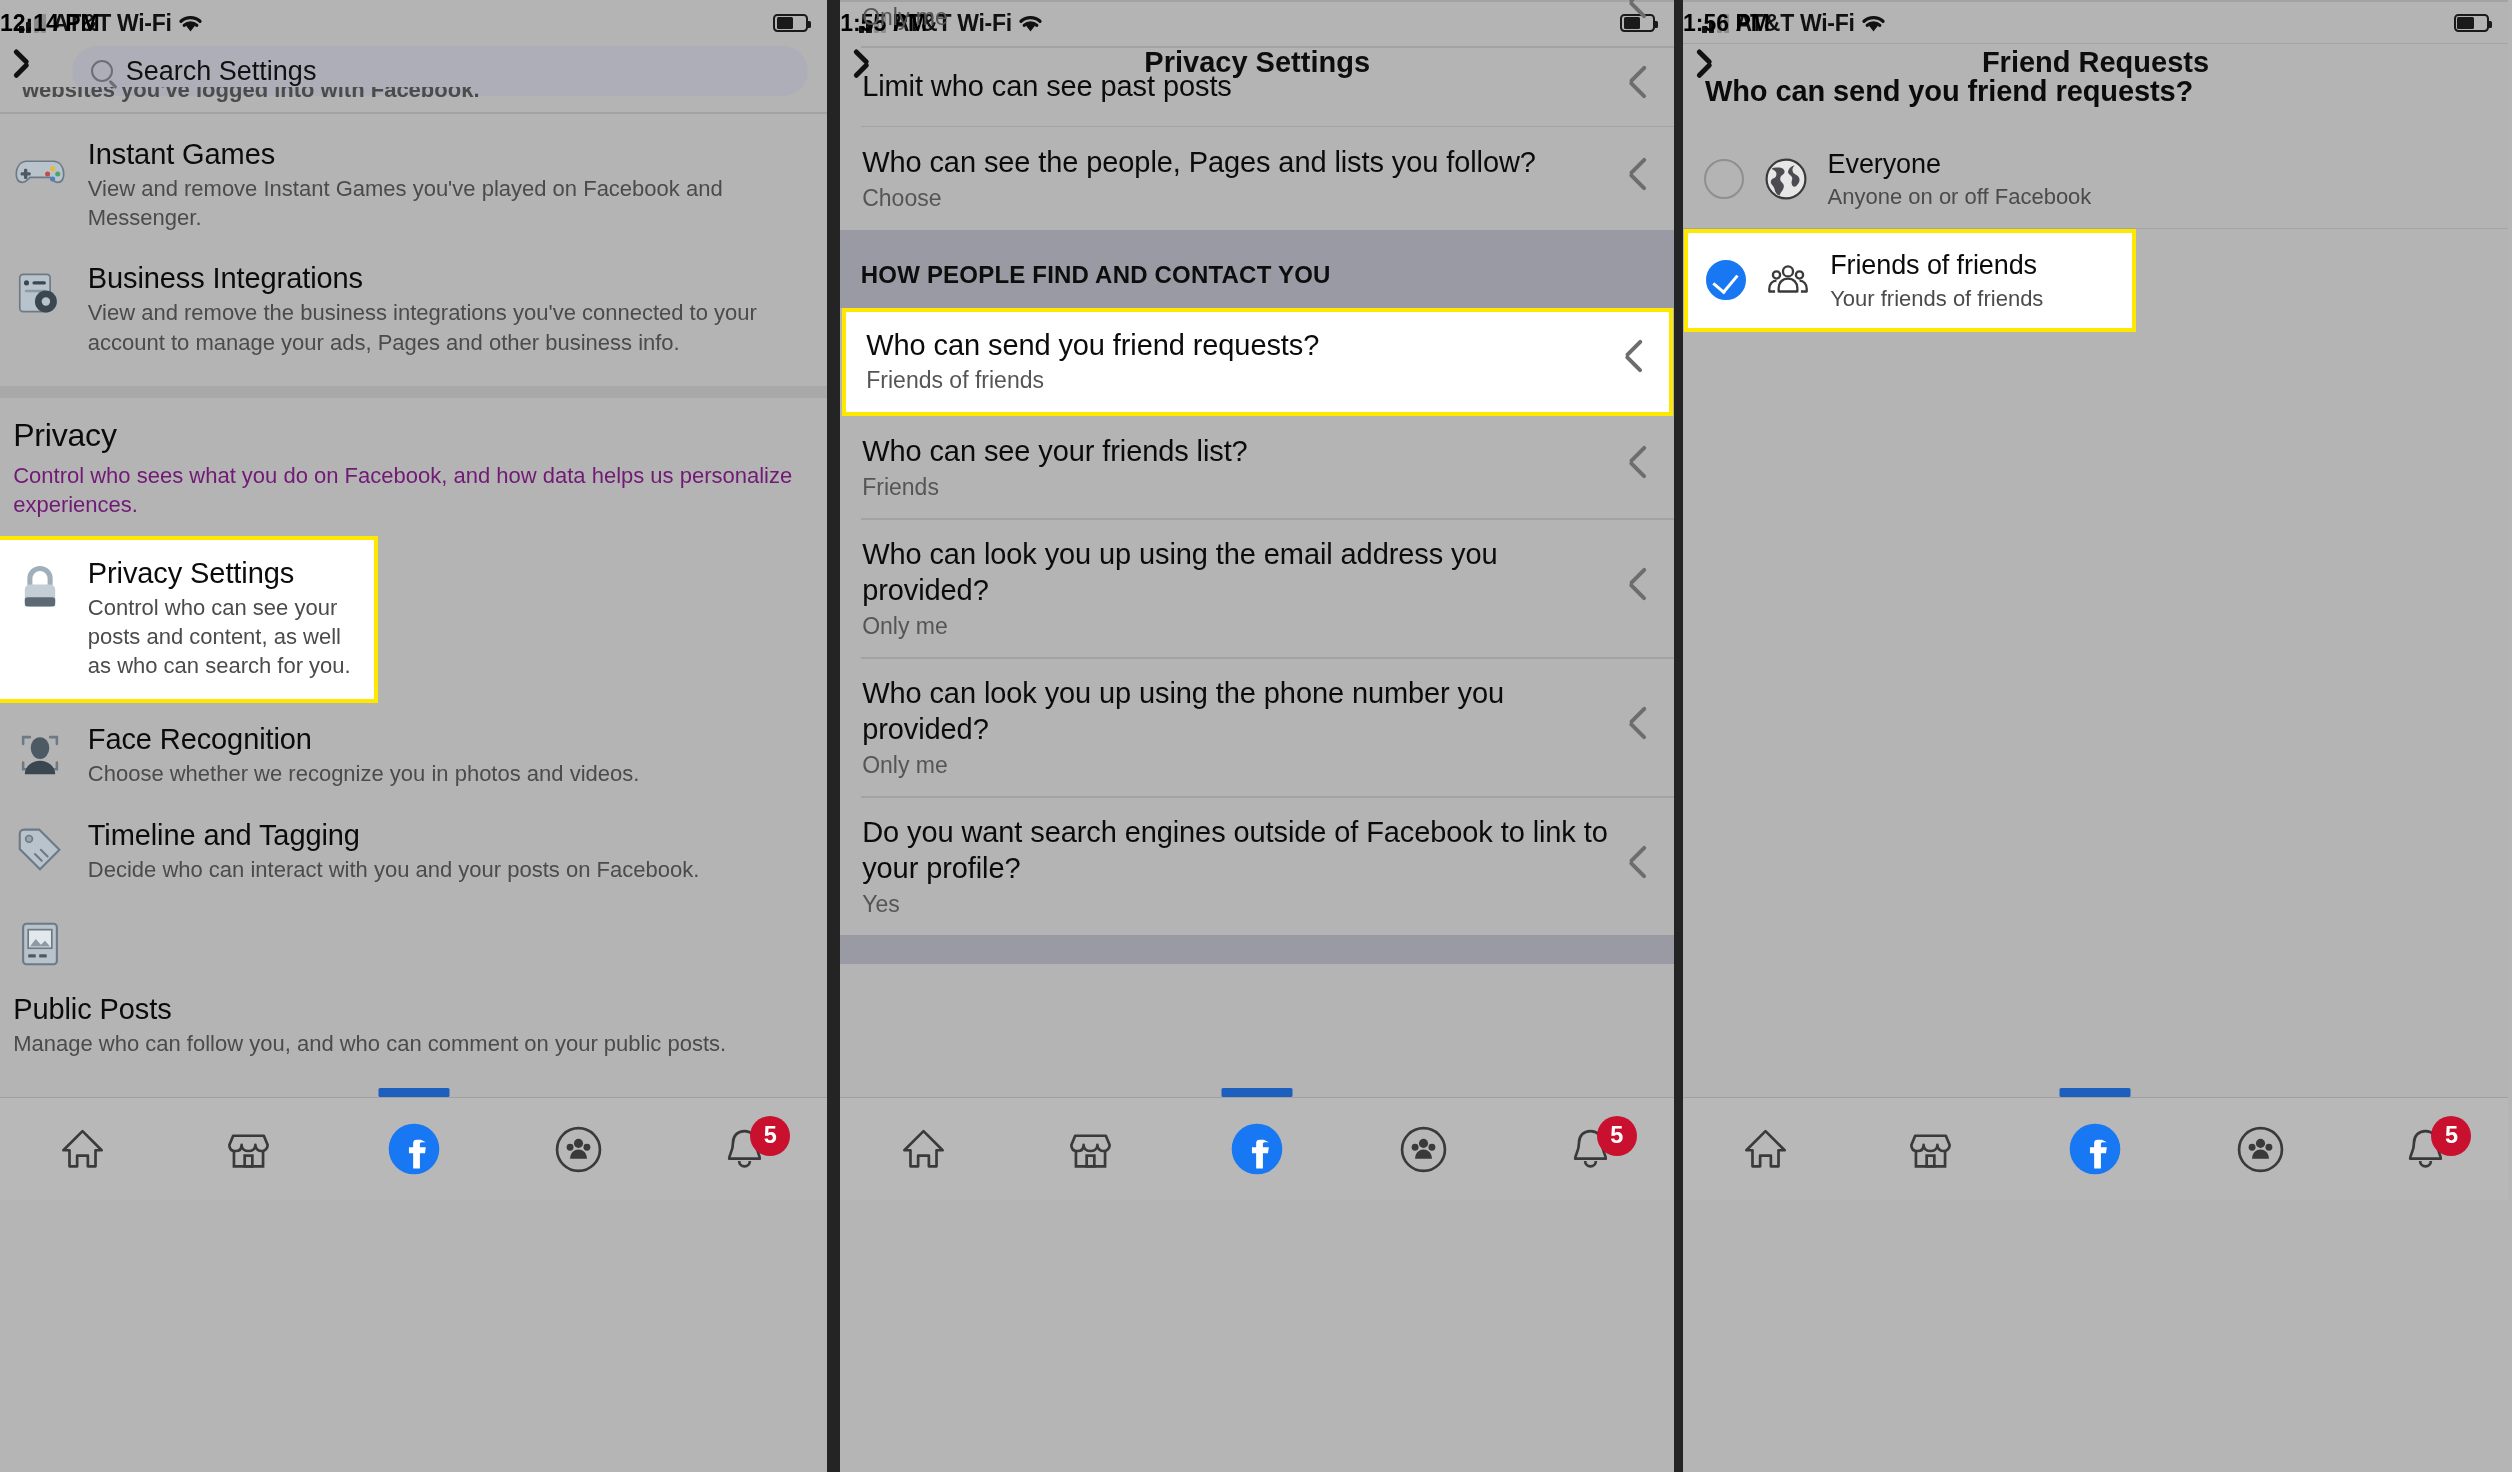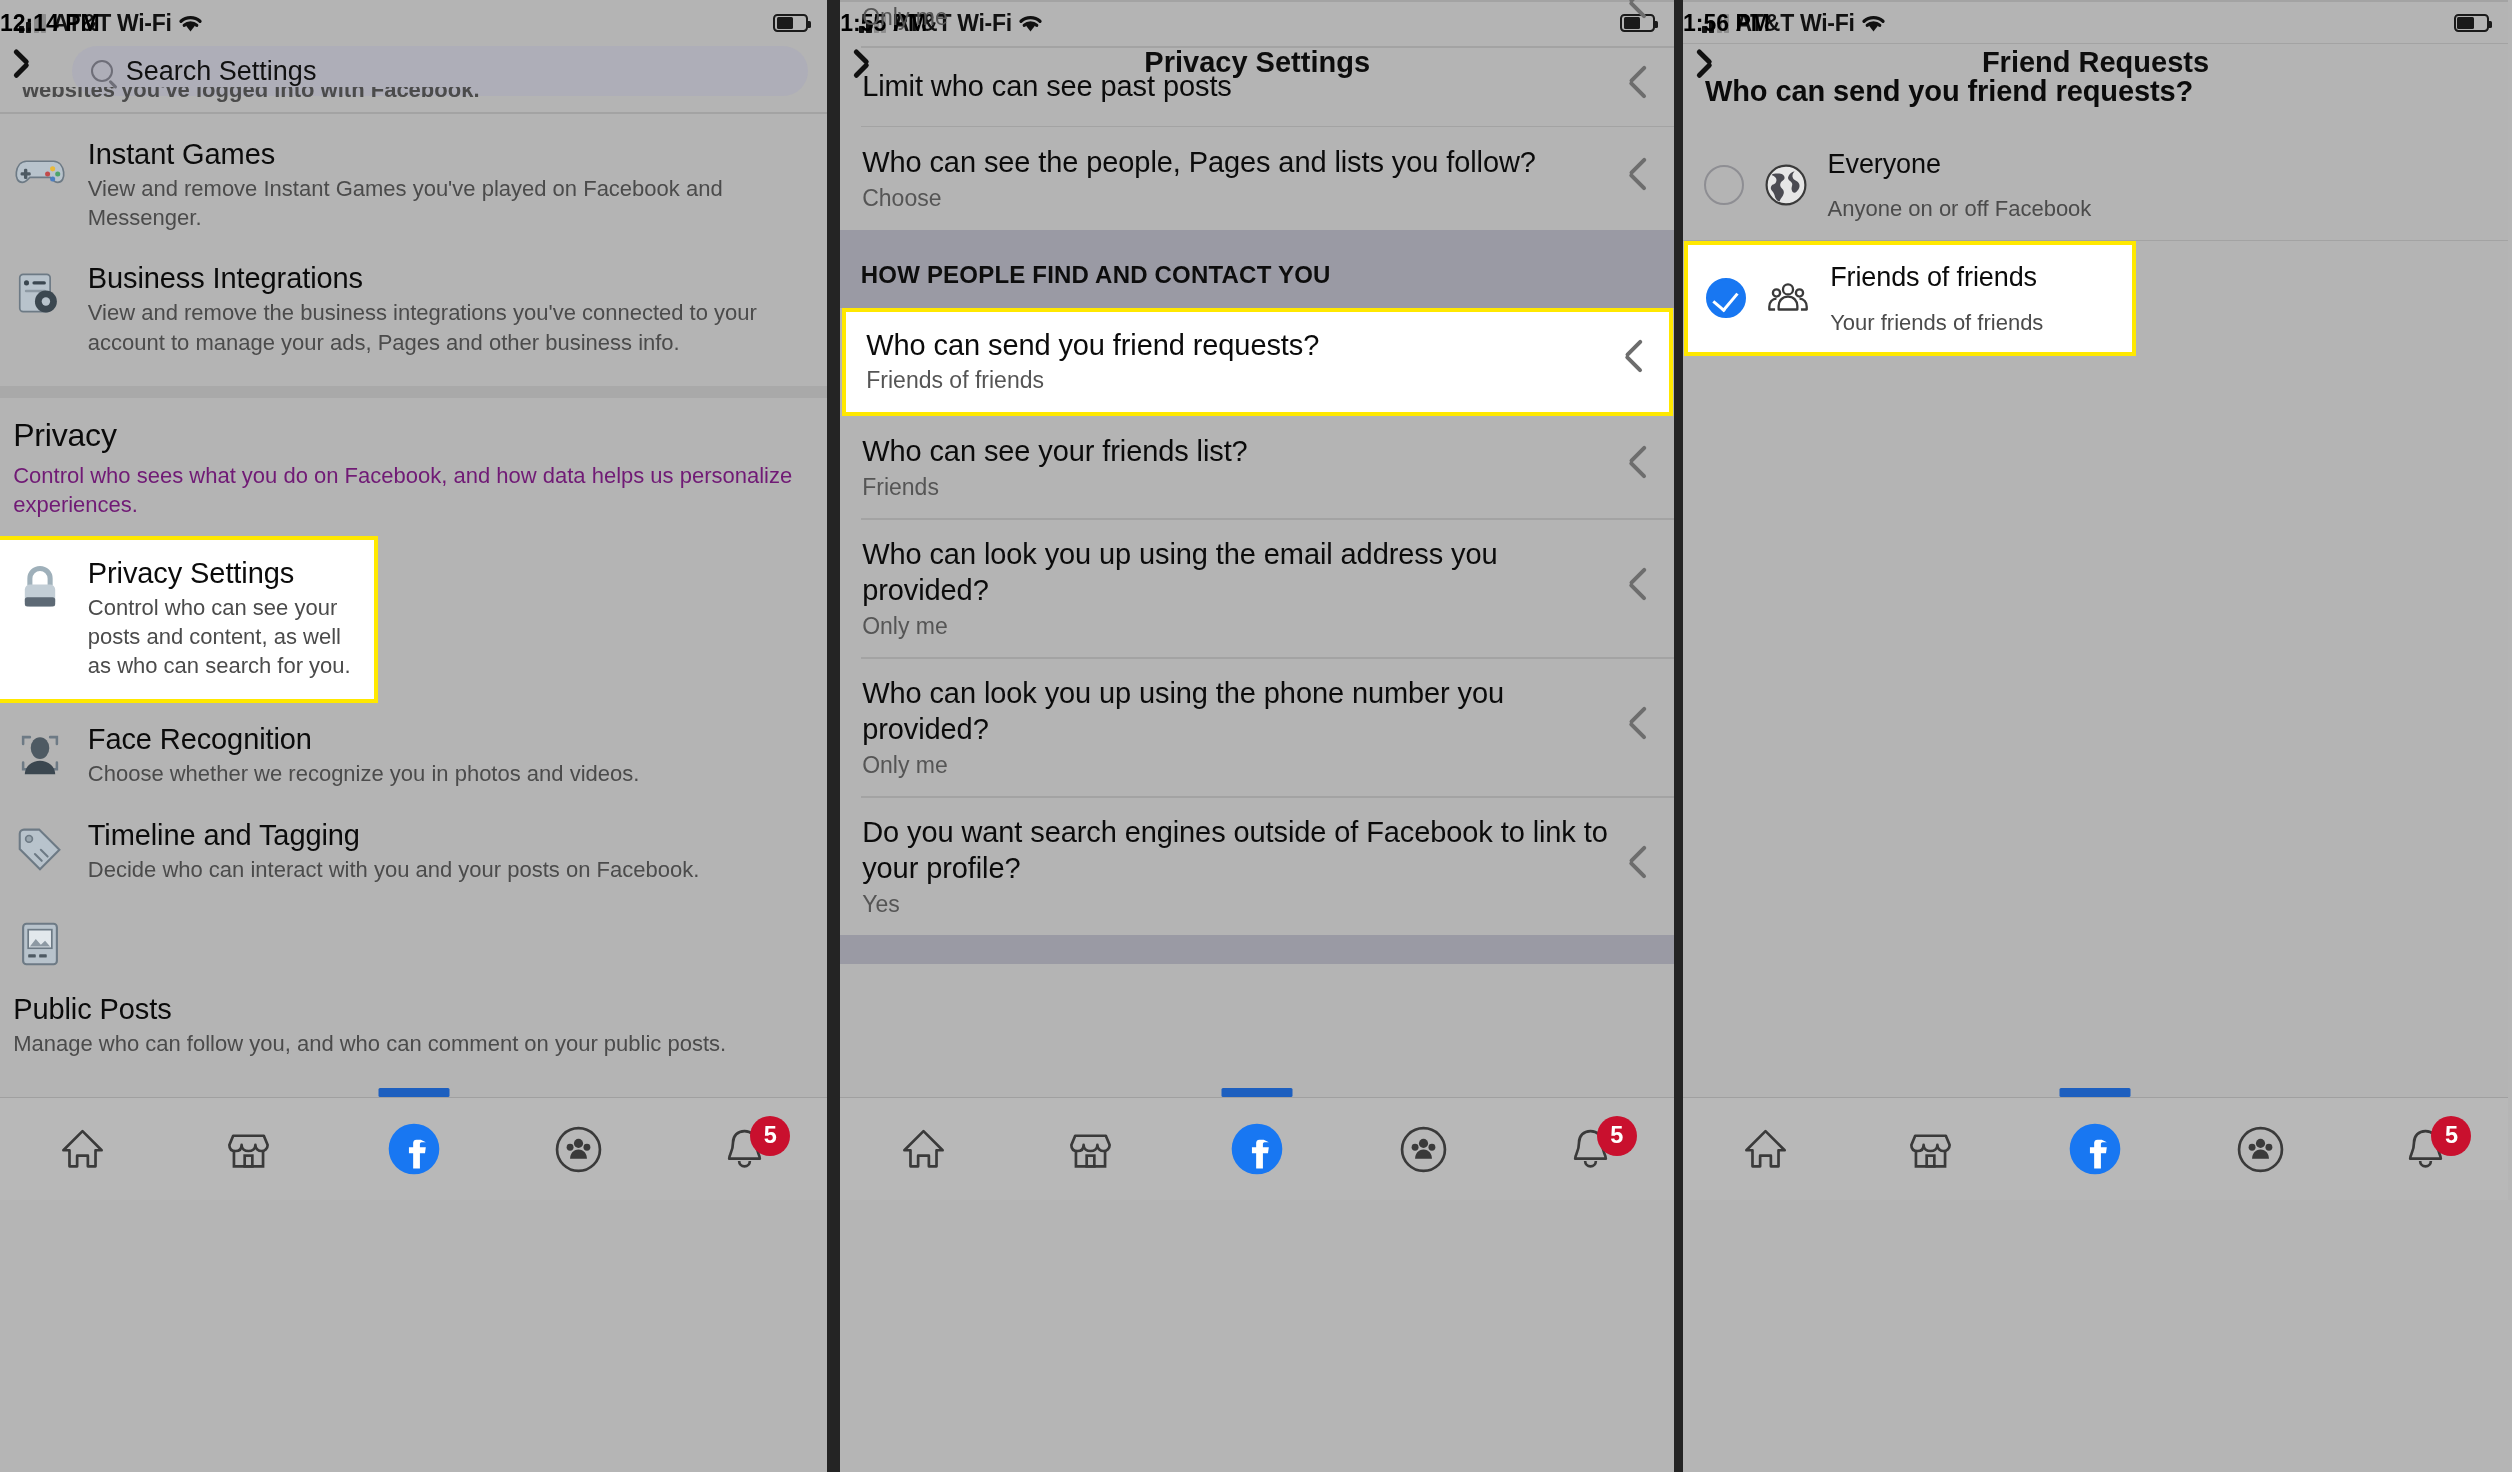--- a/index.html
+++ b/index.html
@@ -90,21 +90,21 @@
   .p3-question { padding:31px 22px 22px 22px; font-size:29px; font-weight:700;
     color:#0b0b0b; letter-spacing:-0.1px;}
   .orow { display:flex; align-items:center; padding:17.7px 22px 17.7px 20.6px; gap:19px; }
   .radio { flex:0 0 auto; width:40px; height:40px; border-radius:50%; border:2.9px solid #8e8e93; }
   .radio.on { background:#1877f2; border-color:#1877f2; position:relative; }
   .radio.on::after { content:""; position:absolute; left:10.3px; top:6.6px; width:11.8px; height:20px;
     border:3.7px solid #fff; border-top:none; border-left:none; transform:rotate(40deg); }
   .orow .oico { flex:0 0 auto; width:46px; height:46px; }
   .orow .obody { flex:1; }
   .orow .ot { font-size:27px; color:#0b0b0b; line-height:1.2; letter-spacing:-0.1px;}
-  .orow .od { font-size:22px; color:#4b4b4b; margin-top:16px; }
+  .orow .od { font-size:22px; color:#4b4b4b; margin-top:4px; }
 
   
   .tabbar { position:absolute; left:0; right:0; bottom:0; height:103px; background:#b8b8b8;
     border-top:1.5px solid #a0a0a0; display:flex; align-items:center; }
   .tab { flex:1; display:flex; align-items:center; justify-content:center; position:relative;
     height:100%; }
   .badge { position:absolute; top:17.7px; right:calc(50% - 46px); background:#c9102e; color:#fff;
     min-width:40px; height:40px; border-radius:20px; font-size:23.5px; font-weight:700;
     display:flex; align-items:center; justify-content:center; padding:0 5.9px; }
   .active-underline { position:absolute; bottom:103px; left:50%; transform:translateX(-50%);

